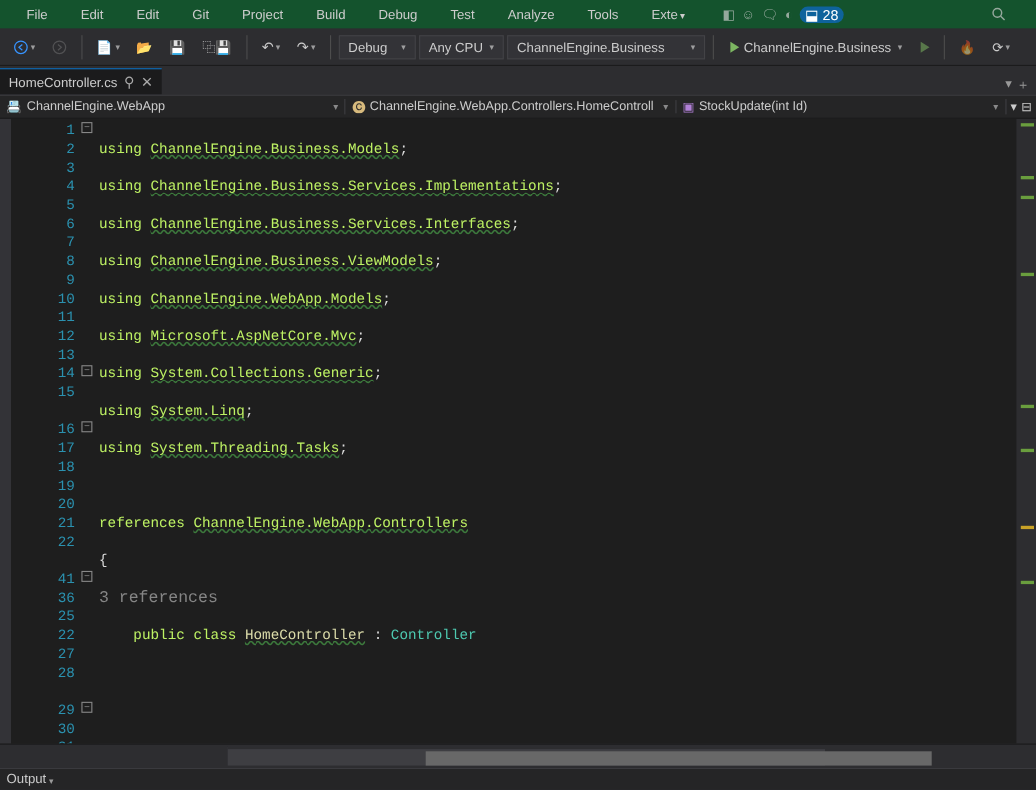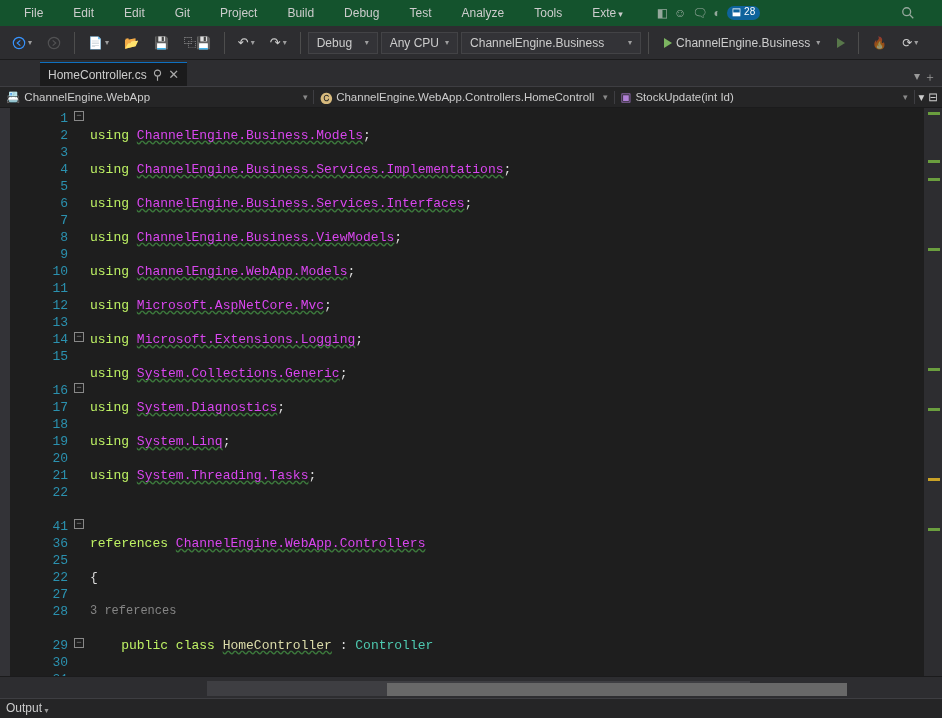--- a/index.html
+++ b/index.html
@@ -75,21 +75,20 @@
   border-left: 8px solid #7cb561;
   border-top: 5px solid transparent;
   border-bottom: 5px solid transparent;
 }
 .tab-bar {
   display: flex;
   align-items: flex-end;
   background: #2d2d30;
   height: 26px;
   padding-top: 4px;
-  padding-left: 40px;
 }
 .tab {
   background: #1b1b1c;
   padding: 4px 8px;
   display: flex;
   align-items: center;
   gap: 6px;
   border-top: 1px solid #0e70c0;
   cursor: pointer;
   font-size: 12px;
@@ -164,24 +163,24 @@
   flex: 1;
   white-space: pre;
   color: #dcdcdc;
   padding-top: 2px;
   position: relative;
   overflow: hidden;
 }
 .line { height: 17px; }
 .c-kw { color: #bef264; }
 .c-type { color: #4ec9b0; }
-.c-ns { color: #d946ef; text-decoration: underline wavy #3c7a3c; text-decoration-skip-ink: none; }
+.c-ns { color: #bef264; text-decoration: underline wavy #3c7a3c; text-decoration-skip-ink: none; }
 .c-fn { color: #dcdcaa; text-decoration: underline wavy #3c7a3c; }
 .codelens {
-  font-size: 12px;
+  font-size: 15px;
   color: #858585;
   height: 17px;
   padding-left: 0;
   display: flex;
   align-items: center;
 }
 .right-margin {
   width: 18px;
   background: #2d2d30;
   position: relative;
@@ -240,21 +239,21 @@
   <span class="menu-item">Debug</span>
   <span class="menu-item">Test</span>
   <span class="menu-item">Analyze</span>
   <span class="menu-item">Tools</span>
   <span class="menu-item"><span>Exte</span><span class="menu-caret">▾</span></span>
   <span style="margin-left:12px;display:flex;gap:6px;">
     <span style="opacity:.7">◧</span>
     <span style="opacity:.7">☺</span>
     <span style="opacity:.7">🗨</span>
     <span style="opacity:.7">◐</span>
-    <span style="background:#0e639c;border-radius:8px;padding:0 5px;font-size:10px;color:#fff;">⬓ <span>28</span></span>
+    <span style="background:#0e639c;border-radius:8px;padding:0 5px;font-size:13px;color:#fff;">⬓ <span>28</span></span>
   </span>
   <div class="search-icn">
     <svg class="icn" viewBox="0 0 16 16">
         <circle cx="6.5" cy="6.5" r="4.5" stroke="#ccc" stroke-width="1.5" fill="none"></circle>
         <line x1="10" y1="10" x2="14" y2="14" stroke="#ccc" stroke-width="1.5"></line>
       </svg>
   </div>
 </div>
 
 <div class="toolbar">
@@ -390,23 +389,21 @@
       <span class="fold-glyph" style="top:411px">−</span>
       <span class="fold-glyph" style="top:530px">−</span>
     </div>
     <div class="code-body">
 <div class="line"><span class="c-kw">using</span> <span class="c-ns">ChannelEngine.Business.Models</span><span>;</span></div>
 <div class="line"><span class="c-kw">using</span> <span class="c-ns">ChannelEngine.Business.Services.Implementations</span><span>;</span></div>
 <div class="line"><span class="c-kw">using</span> <span class="c-ns">ChannelEngine.Business.Services.Interfaces</span><span>;</span></div>
 <div class="line"><span class="c-kw">using</span> <span class="c-ns">ChannelEngine.Business.ViewModels</span><span>;</span></div>
 <div class="line"><span class="c-kw">using</span> <span class="c-ns">ChannelEngine.WebApp.Models</span><span>;</span></div>
 <div class="line"><span class="c-kw">using</span> <span class="c-ns">Microsoft.AspNetCore.Mvc</span><span>;</span></div>
-<div class="line"><span class="c-kw">using</span> <span class="c-ns">Microsoft.Extensions.Logging</span><span>;</span></div>
 <div class="line"><span class="c-kw">using</span> <span class="c-ns">System.Collections.Generic</span><span>;</span></div>
-<div class="line"><span class="c-kw">using</span> <span class="c-ns">System.Diagnostics</span><span>;</span></div>
 <div class="line"><span class="c-kw">using</span> <span class="c-ns">System.Linq</span><span>;</span></div>
 <div class="line"><span class="c-kw">using</span> <span class="c-ns">System.Threading.Tasks</span><span>;</span></div>
 <div class="line"></div>
 <div class="line"><span class="c-kw">references</span> <span class="c-ns">ChannelEngine.WebApp.Controllers</span></div>
 <div class="line">{</div>
 <div class="codelens">    <span>3 references</span></div>
 <div class="line">    <span class="c-kw">public class</span> <span class="c-type c-fn">HomeController</span><span> : </span><span class="c-type">Controller</span></div>
 
 
 

